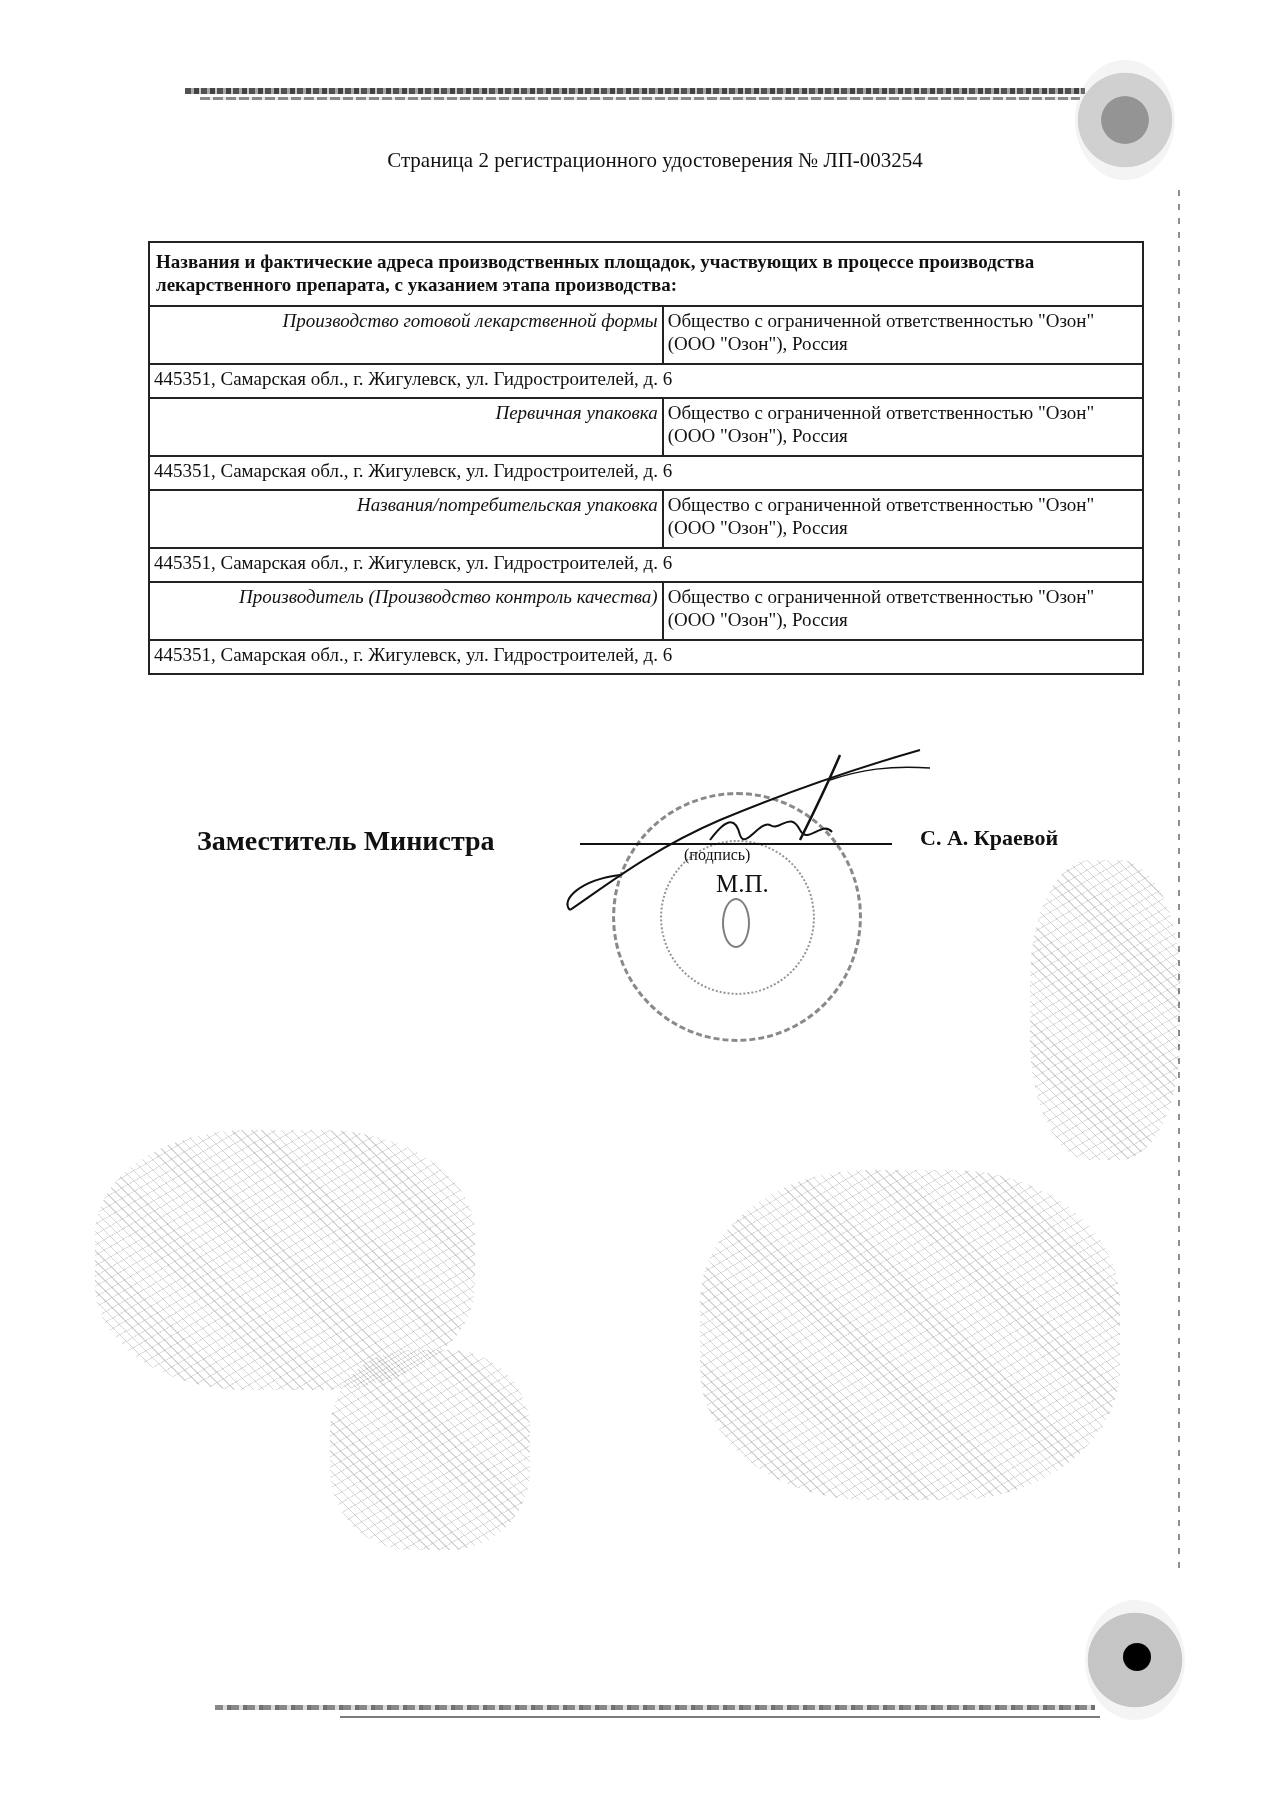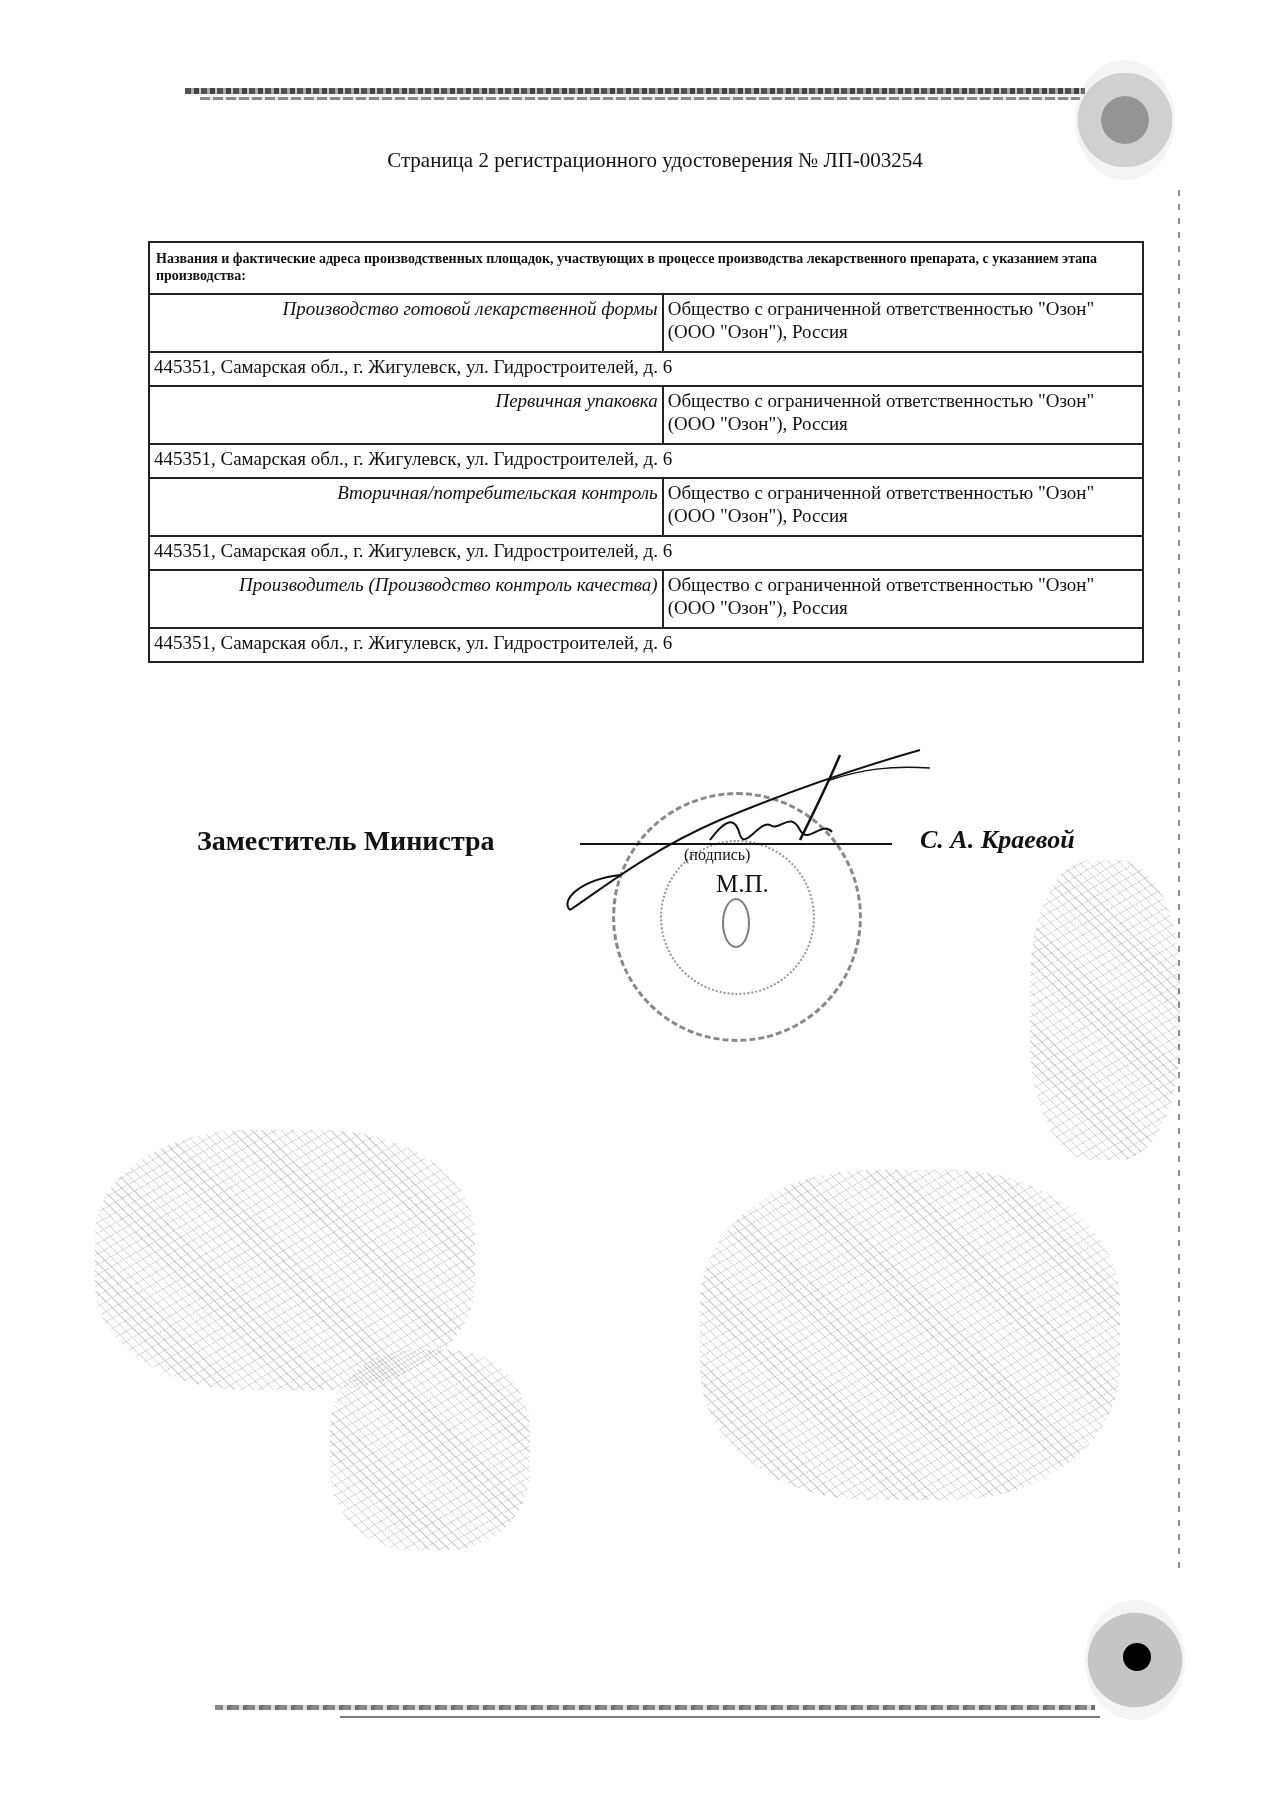--- a/index.html
+++ b/index.html
@@ -103,21 +103,21 @@
       font-size: 19px;
       line-height: 1.25;
     }
     .sites-table td {
       border: 2px solid #222;
       padding: 2px 4px 4px 4px;
       vertical-align: top;
     }
     .sites-table .head-cell {
       font-weight: bold;
-      font-size: 14px;
+      font-size: 19px;
       padding: 8px 6px 8px 6px;
       line-height: 1.2;
       margin-left: 24px;
     }
     .sites-table .stage-cell {
       font-style: italic;
       width: 510px;
       height: 50px;
       text-align: right;
     }
@@ -147,23 +147,22 @@
       left: 580px;
       top: 28px;
       width: 312px;
       height: 2px;
       background: #111;
     }
     .signer-name {
       position: absolute;
       left: 920px;
       top: 10px;
-      font-size: 26px;
+      font-size: 22px;
       font-weight: bold;
-      font-style: italic;
     }
     .signature-caption {
       position: absolute;
       left: 684px;
       top: 846px;
       font-size: 16px;
     }
     .stamp-label {
       position: absolute;
       left: 716px;
@@ -250,21 +249,21 @@
 
   <tr>
     <td class="stage-cell">Первичная упаковка</td>
     <td class="org-cell">Общество с ограниченной ответственностью "Озон" (ООО "Озон"), Россия</td>
   </tr>
   <tr>
     <td class="addr-cell" colspan="2">445351, Самарская обл., г. Жигулевск, ул. Гидростроителей, д. 6</td>
   </tr>
 
   <tr>
-    <td class="stage-cell">Вторичная/потребительская контроль</td>
+    <td class="stage-cell">Названия/потребительская упаковка</td>
     <td class="org-cell">Общество с ограниченной ответственностью "Озон" (ООО "Озон"), Россия</td>
   </tr>
   <tr>
     <td class="addr-cell" colspan="2">445351, Самарская обл., г. Жигулевск, ул. Гидростроителей, д. 6</td>
   </tr>
 
   <tr>
     <td class="stage-cell">Производитель (Производство контроль качества)</td>
     <td class="org-cell">Общество с ограниченной ответственностью "Озон" (ООО "Озон"), Россия</td>
   </tr>

